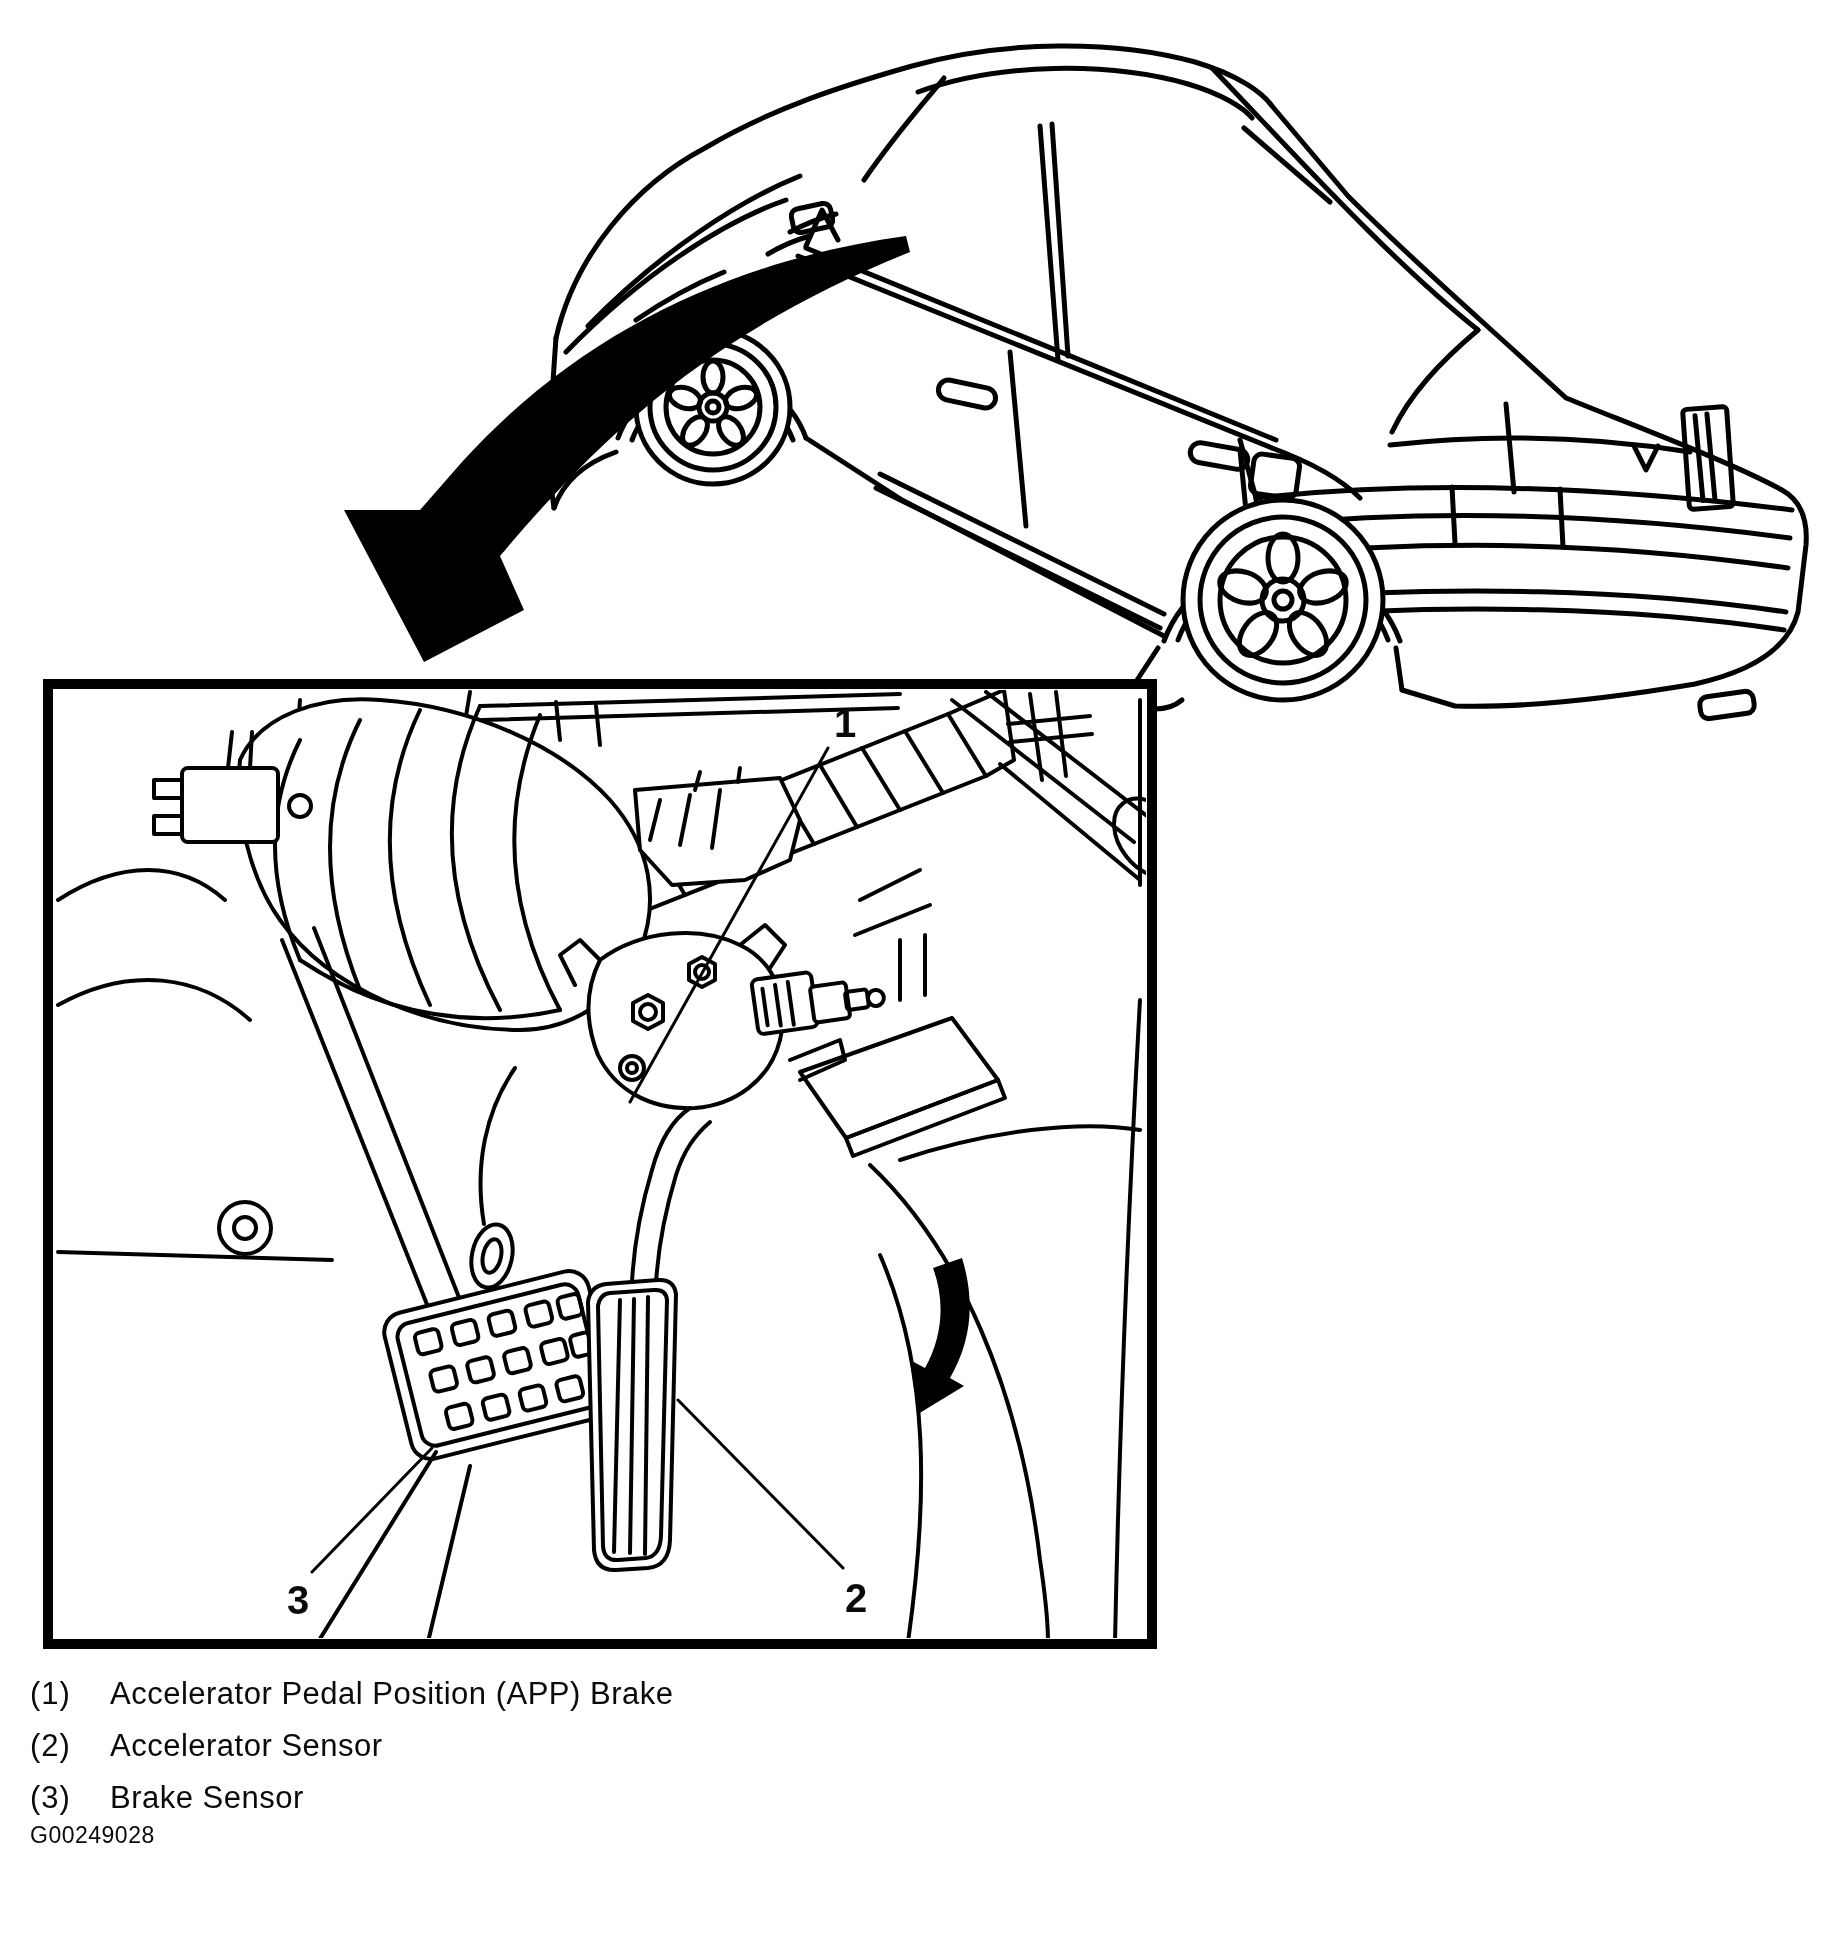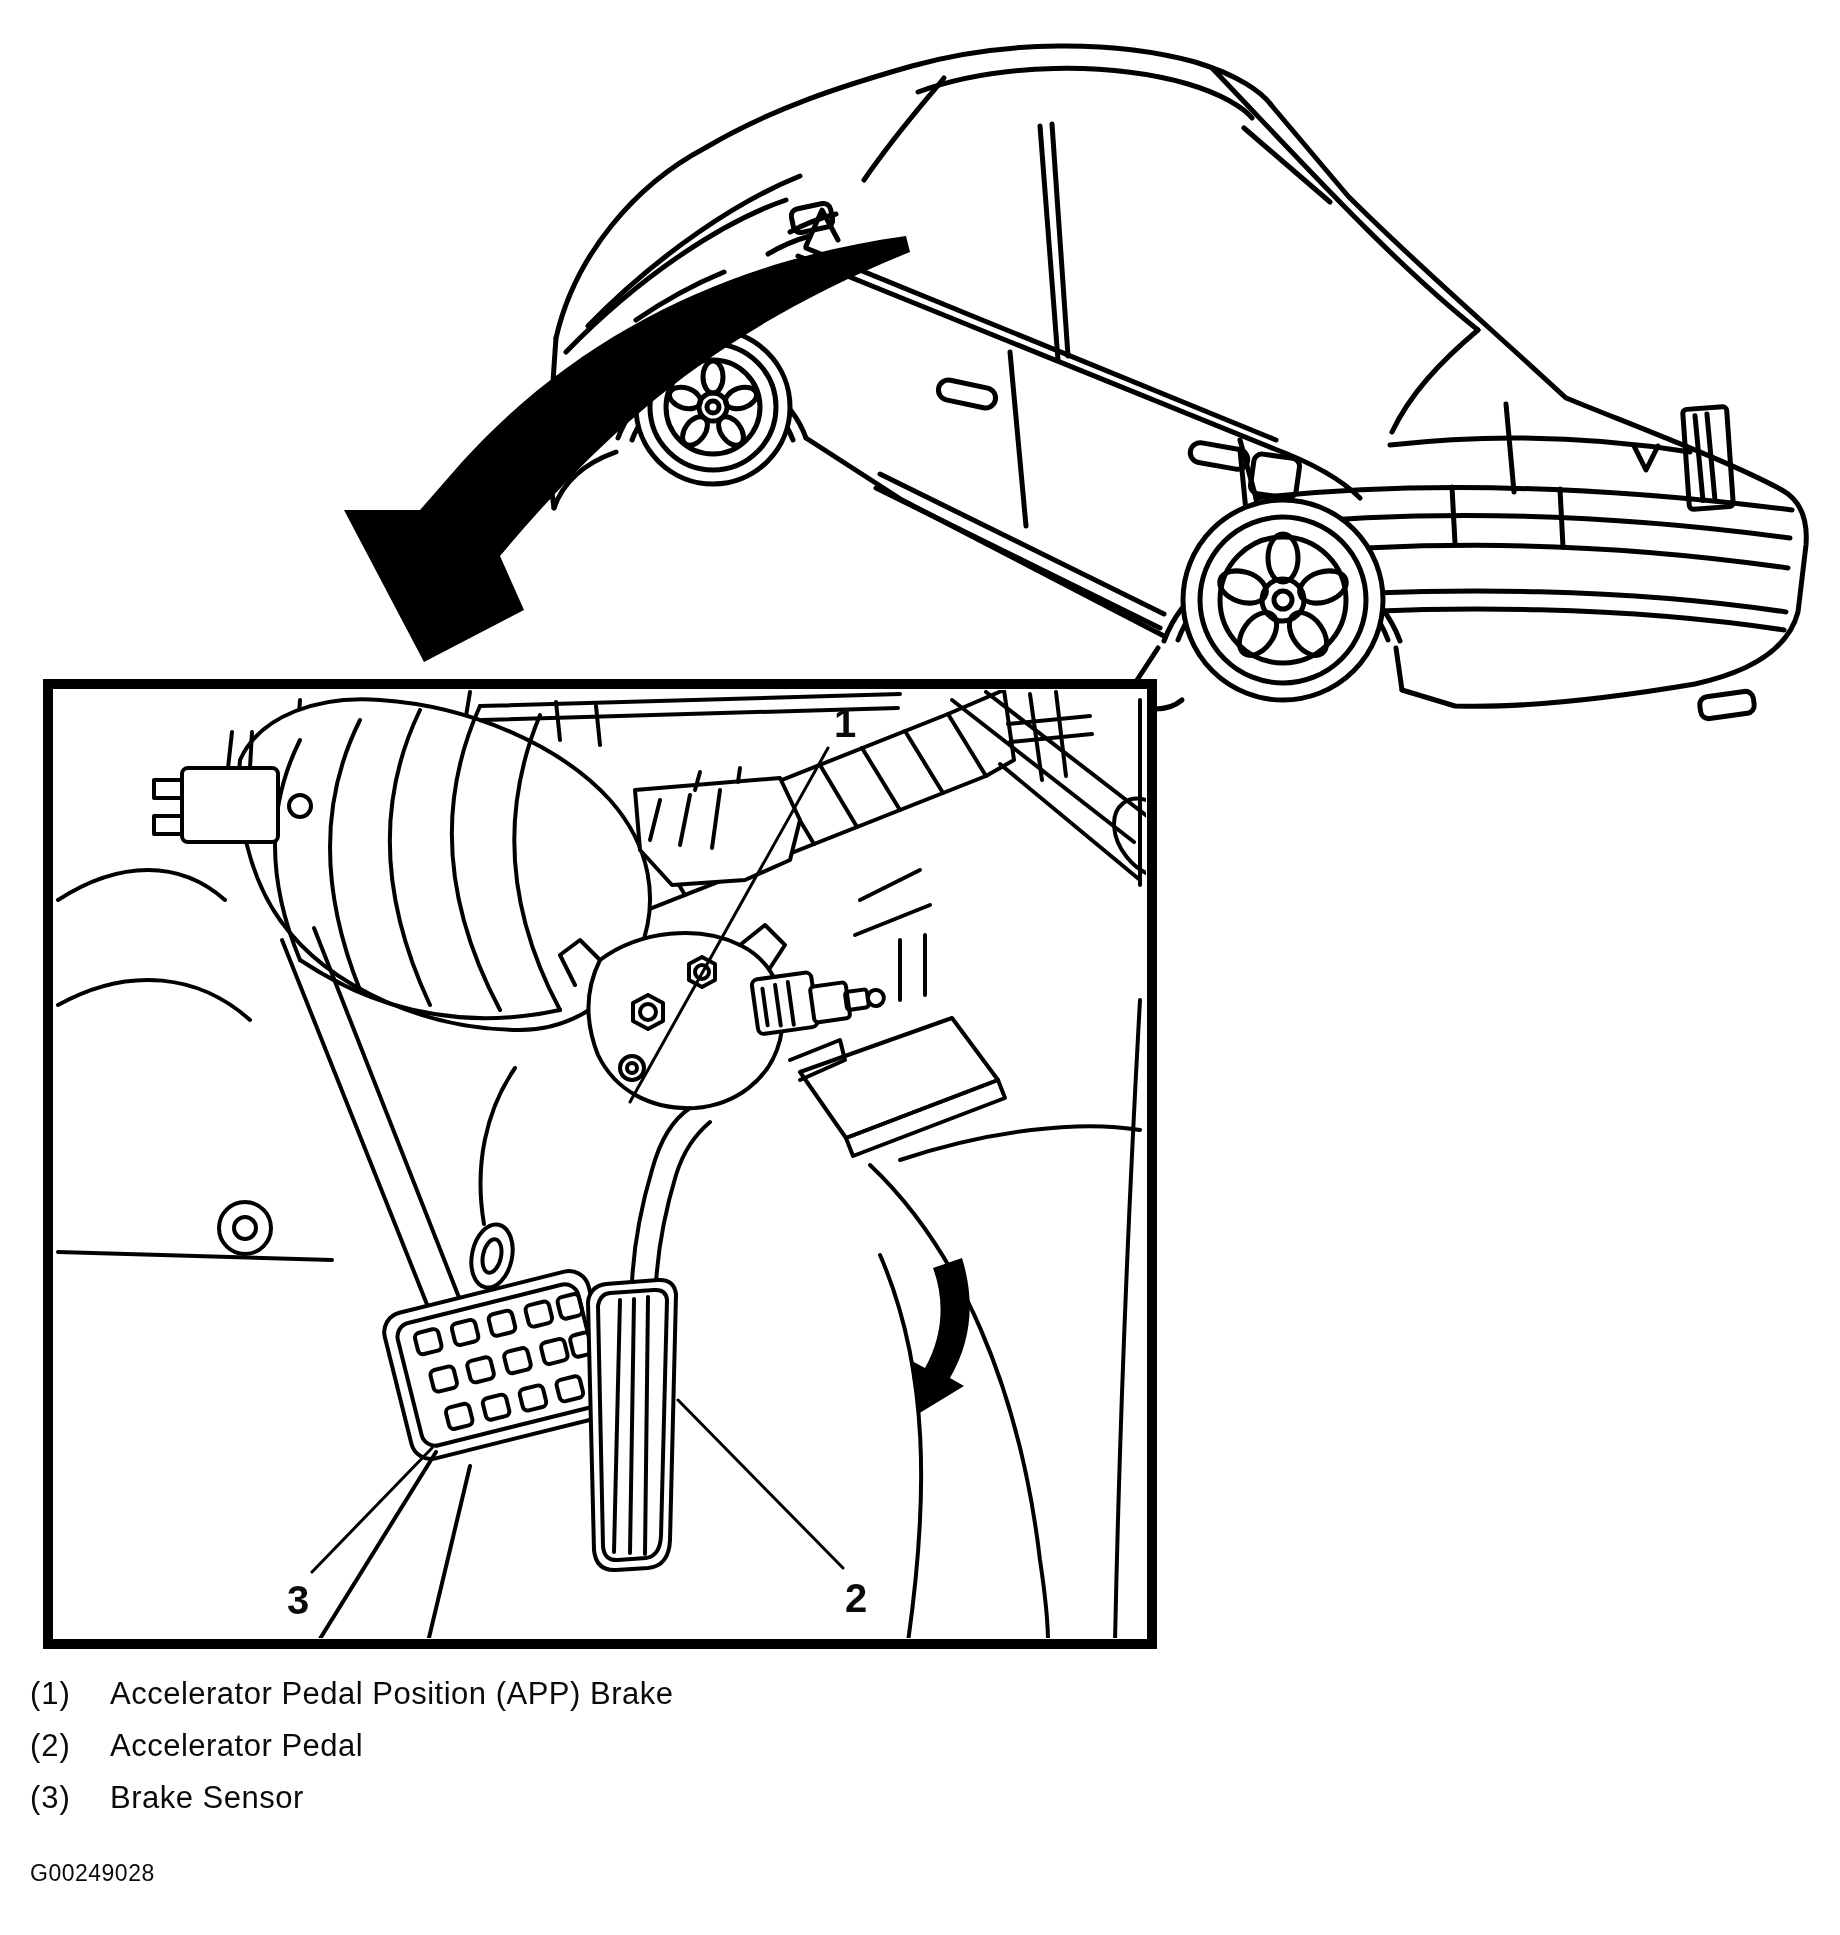--- a/index.html
+++ b/index.html
@@ -3,21 +3,21 @@
 <meta charset="utf-8">
 <style>
   html,body{margin:0;padding:0;background:#ffffff;}
   .page{position:relative;width:1840px;height:1935px;background:#ffffff;overflow:hidden;
         font-family:"Liberation Sans","DejaVu Sans",sans-serif;color:#000;}
   .artwork{position:absolute;left:0;top:0;}
   .legend{position:absolute;left:30px;top:1668px;}
   .legend-row{display:flex;align-items:baseline;height:52px;font-size:31px;line-height:52px;color:#0a0a0a;}
   .legend-num{display:inline-block;width:80px;letter-spacing:1px;}
   .legend-label{display:inline-block;letter-spacing:0.5px;}
-  .figure-id{position:absolute;left:30px;top:1860px;font-size:23px;letter-spacing:0.5px;color:#0a0a0a;}
+  .figure-id{position:absolute;left:30px;top:1822px;font-size:23px;letter-spacing:0.5px;color:#0a0a0a;}
   svg text.callout{font-family:"Liberation Sans","DejaVu Sans",sans-serif;font-size:40px;font-weight:600;fill:#0a0a0a;}
   .ln{fill:none;stroke:#000;stroke-linecap:round;stroke-linejoin:round;}
   .car{stroke-width:5;}
   .ins{stroke-width:4;}
   .wfill{fill:#ffffff;}
 </style>
 </head>
 <body>
 
 <div class="page">
@@ -278,21 +278,21 @@
     </g>
   </svg>
 
   <div class="legend">
     <div class="legend-row">
       <span class="legend-num">(1)</span>
       <span class="legend-label">Accelerator Pedal Position (APP) Brake</span>
     </div>
     <div class="legend-row">
       <span class="legend-num">(2)</span>
-      <span class="legend-label">Accelerator Pedal</span>
+      <span class="legend-label">Accelerator Sensor</span>
     </div>
     <div class="legend-row">
       <span class="legend-num">(3)</span>
       <span class="legend-label">Brake Sensor</span>
     </div>
   </div>
 
   <div class="figure-id">G00249028</div>
 </div>
 

